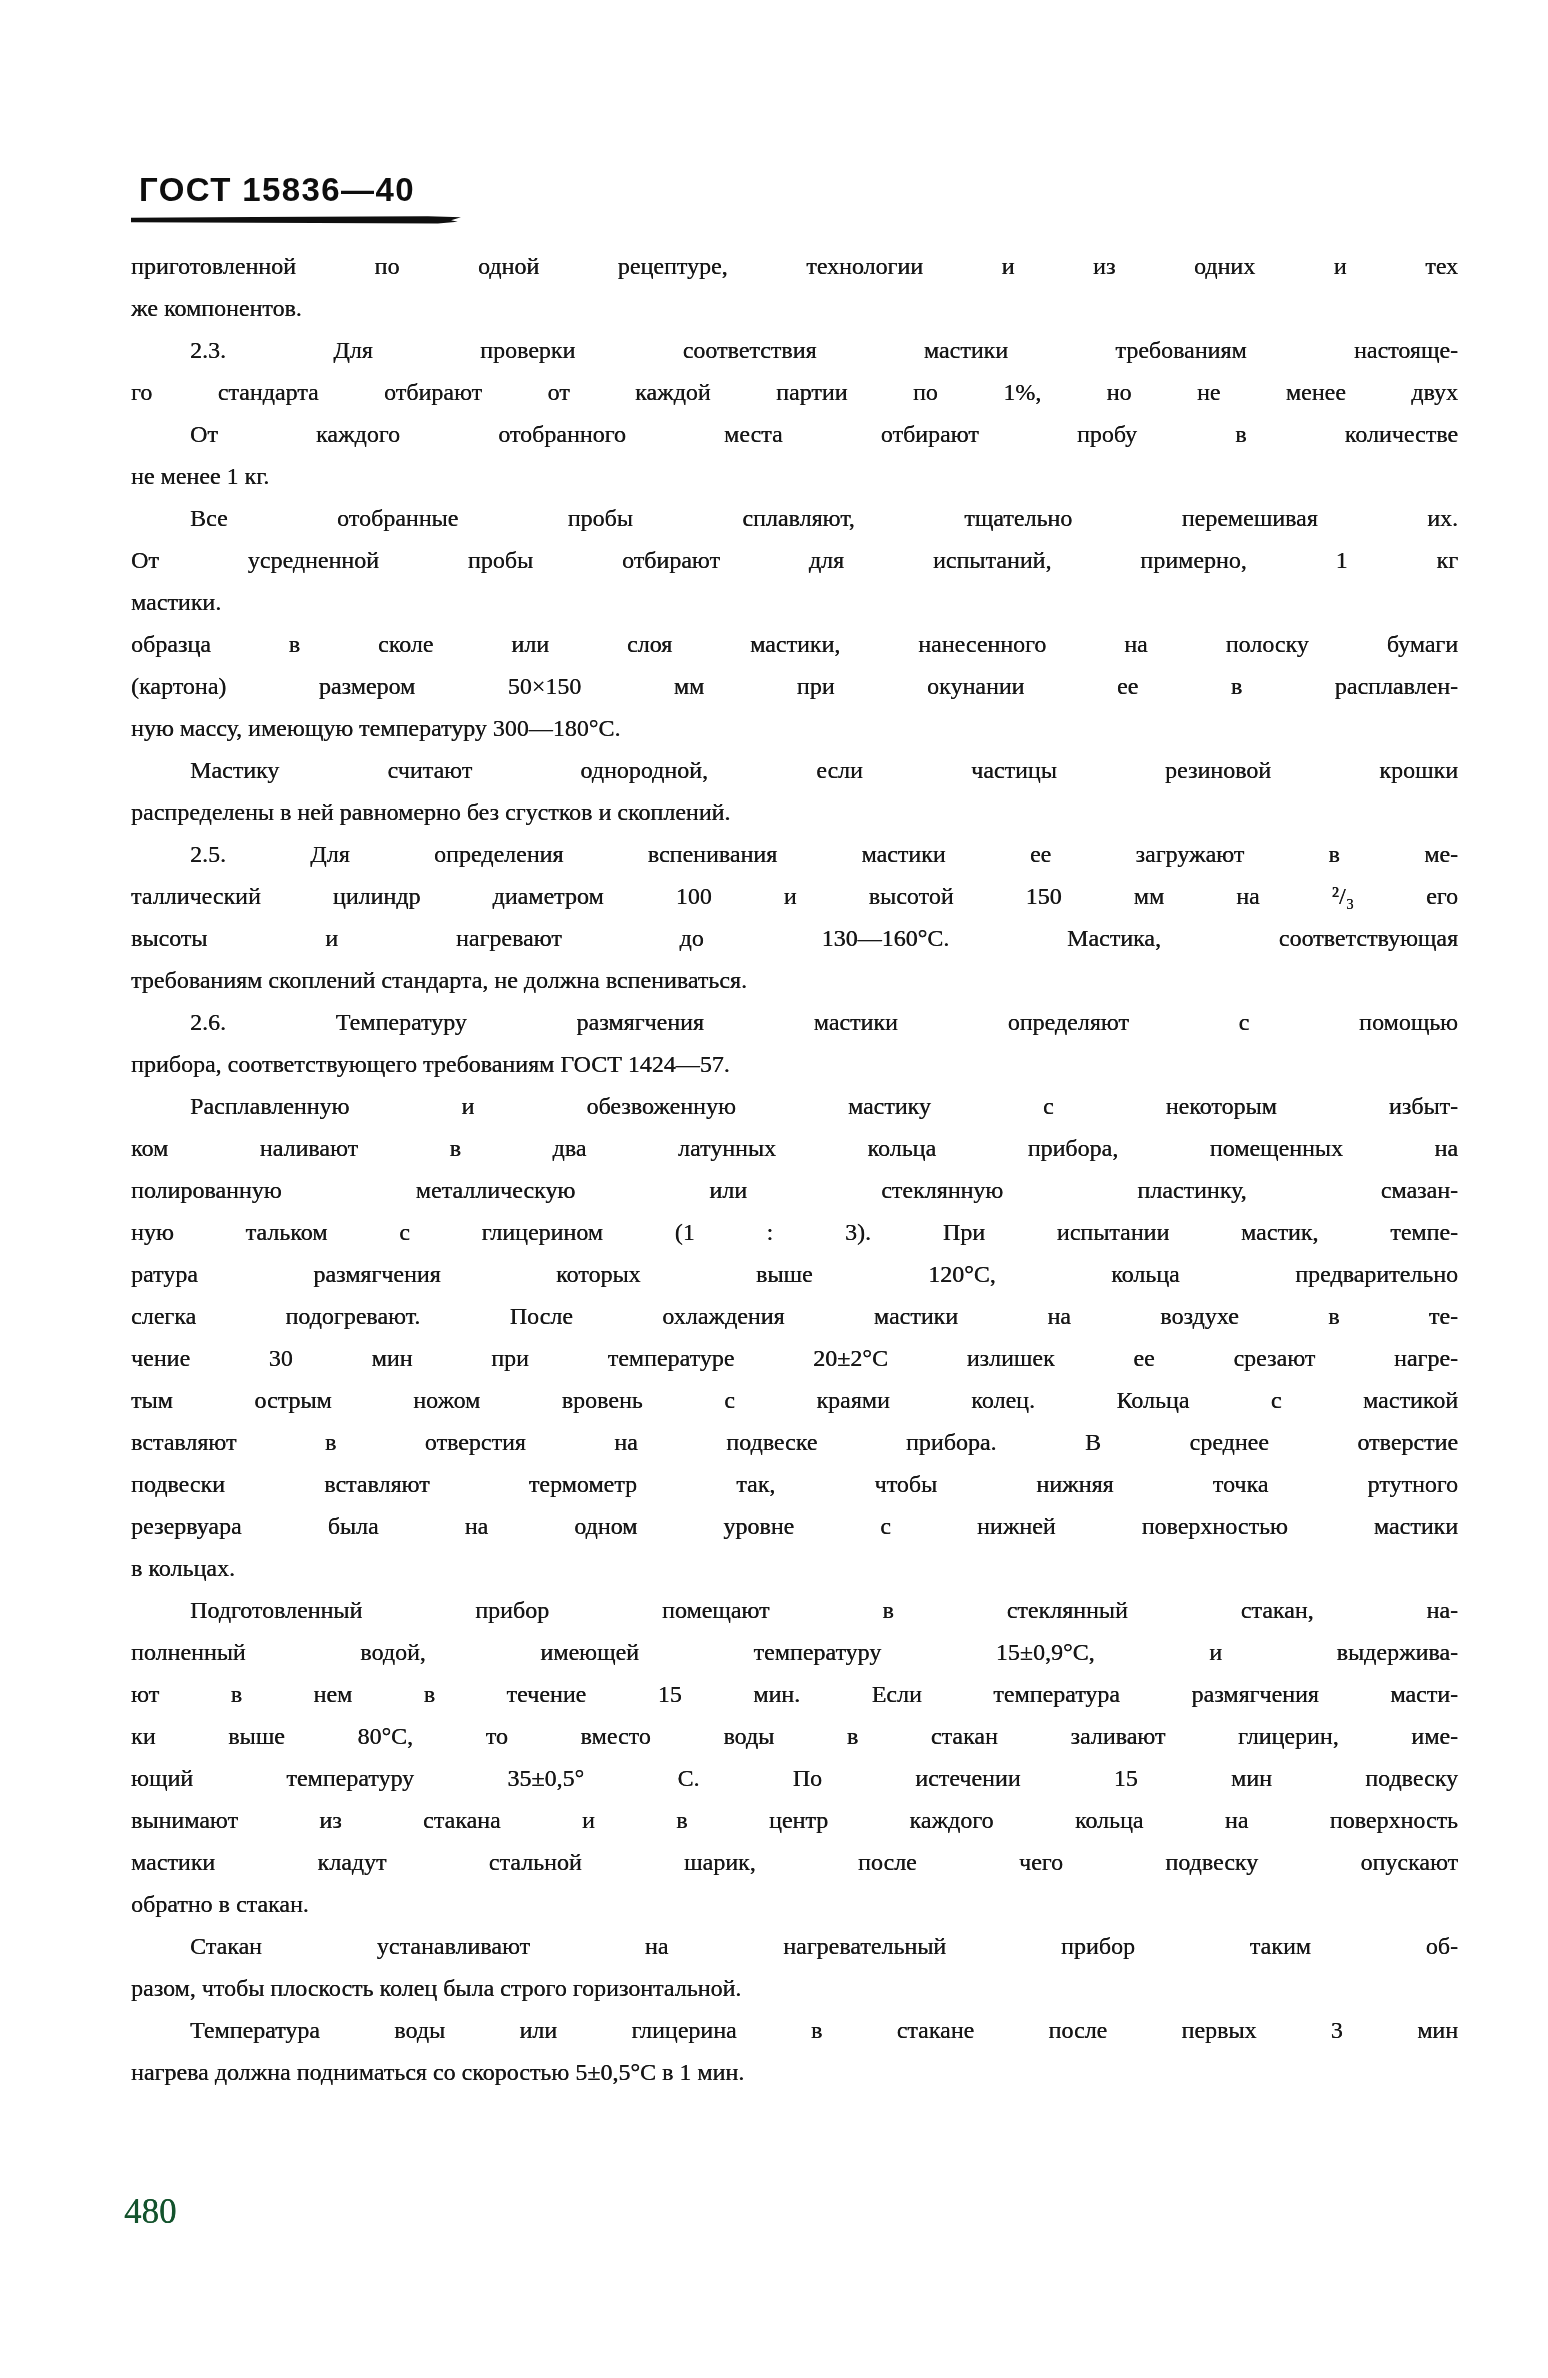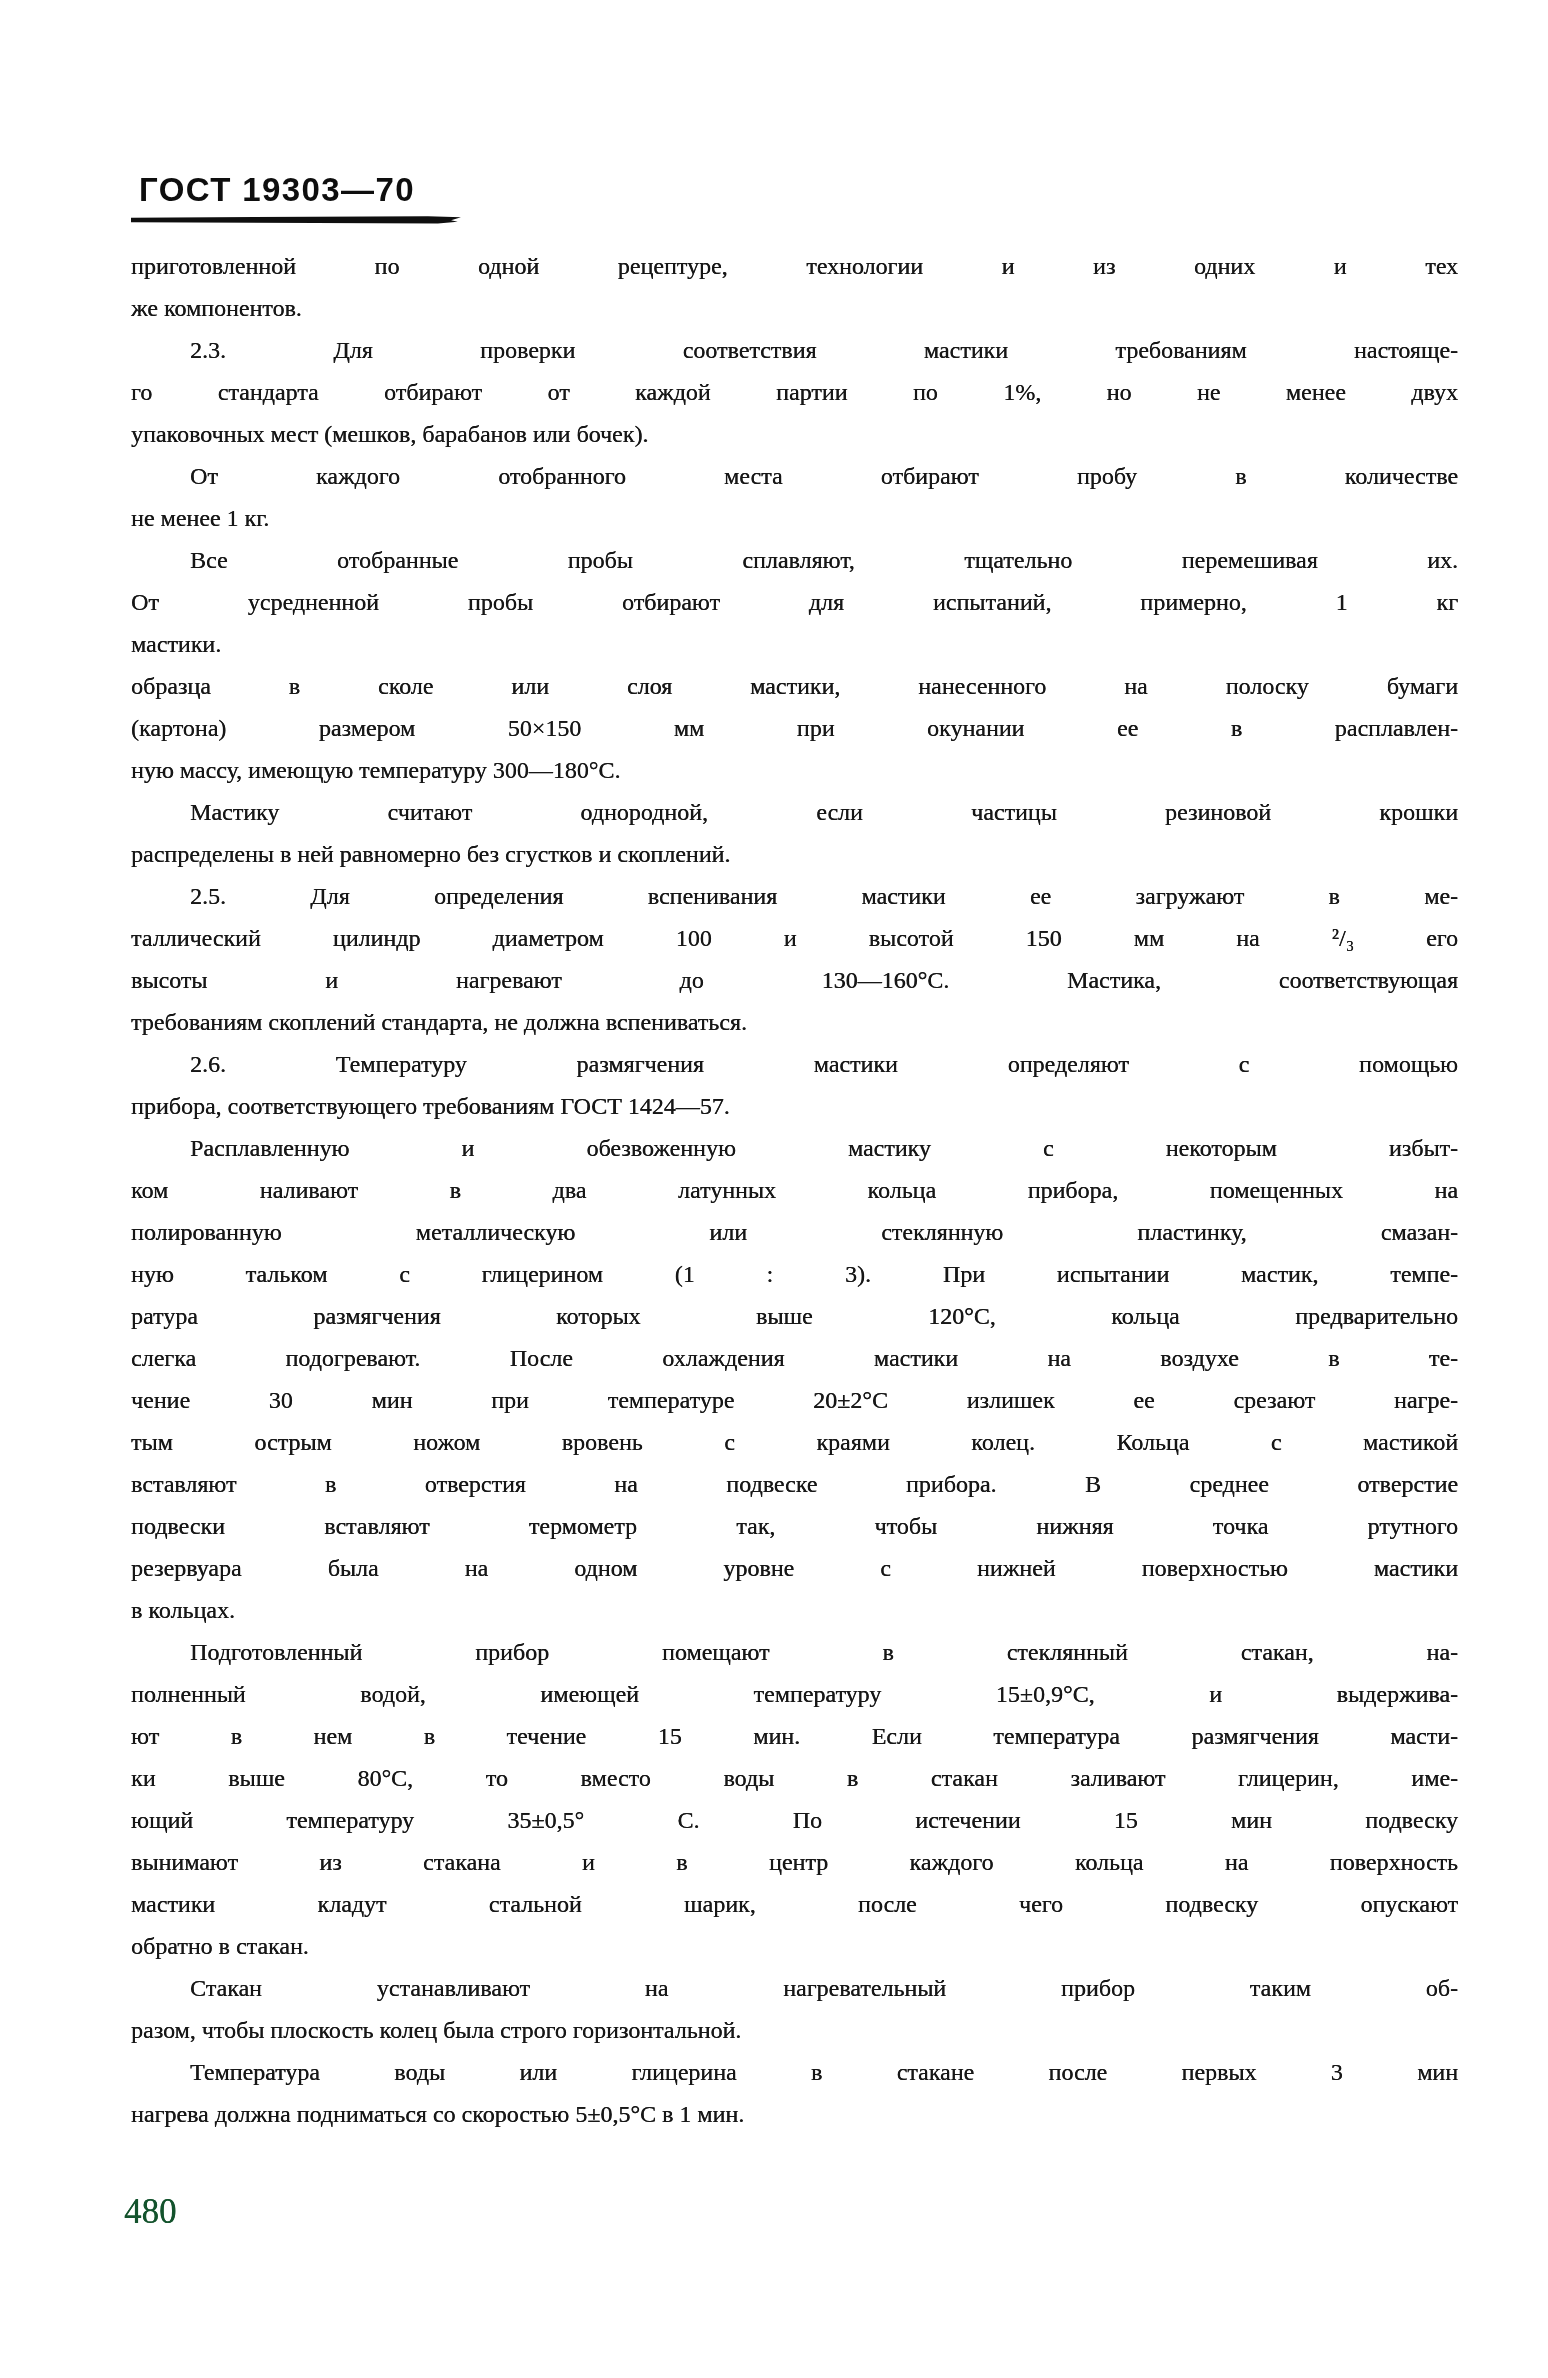--- a/index.html
+++ b/index.html
@@ -52,31 +52,30 @@
     position: absolute; left: 124px; top: 2192px;
     font-size: 35px;
     color: #14532d;
     text-shadow: 0.3px 0 0 currentColor;
   }
 </style>
 </head>
 <body>
 
 <div class="page">
-  <div class="doc-header">ГОСТ 19303—70</div>
+  <div class="doc-header">ГОСТ 15836—40</div>
   <div class="header-rule"></div>
   <div class="doc-body" id="doc-body">
       <div class="paragraph">
         <div class="line">приготовленной по одной рецептуре, технологии и из одних и тех</div>
         <div class="line last">же компонентов.</div>
       </div>
       <div class="paragraph">
         <div class="line indent">2.3. Для проверки соответствия мастики требованиям настояще-</div>
         <div class="line">го стандарта отбирают от каждой партии по 1%, но не менее двух</div>
-        <div class="line last">упаковочных мест (мешков, барабанов или бочек).</div>
       </div>
       <div class="paragraph">
         <div class="line indent">От каждого отобранного места отбирают пробу в количестве</div>
         <div class="line last">не менее 1 кг.</div>
       </div>
       <div class="paragraph">
         <div class="line indent">Все отобранные пробы сплавляют, тщательно перемешивая их.</div>
         <div class="line">От усредненной пробы отбирают для испытаний, примерно, 1 кг</div>
         <div class="line last">мастики.</div>
       </div>

